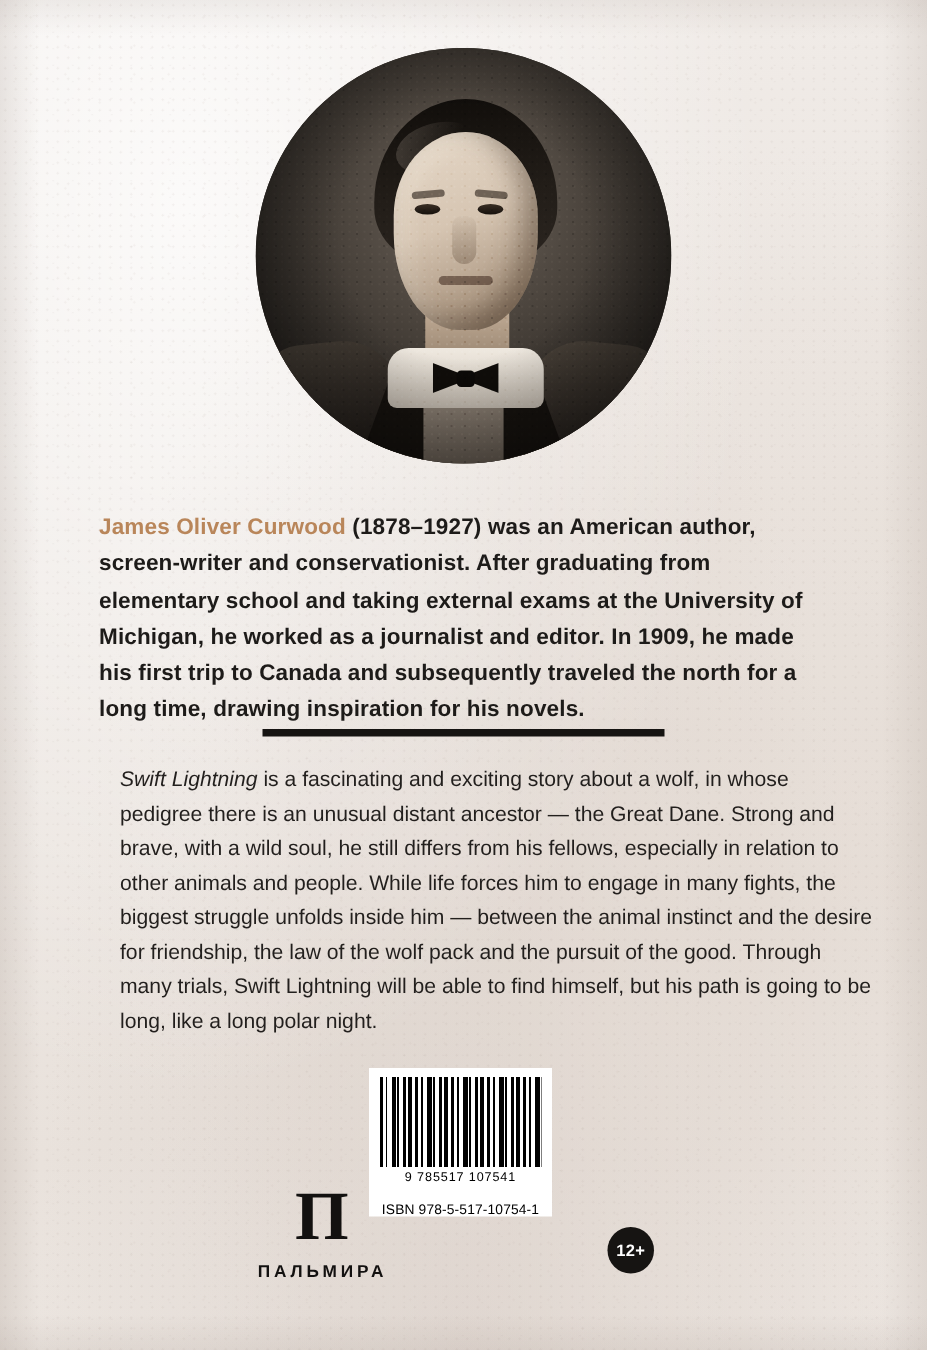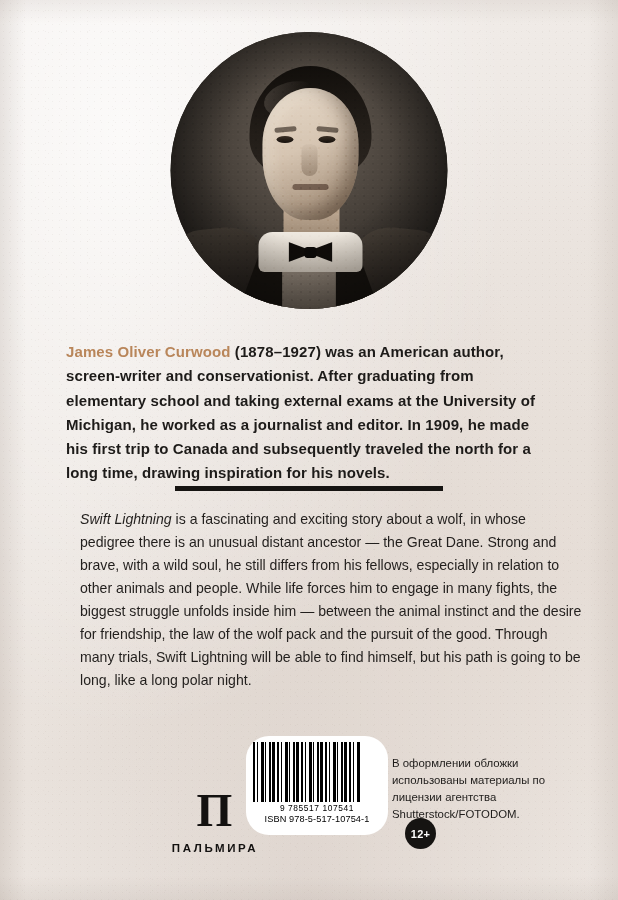--- a/index.html
+++ b/index.html
@@ -216,27 +216,26 @@
   .publisher .name {
     margin-top: 10px;
     font-size: 11.5px;
     letter-spacing: 2.6px;
     font-weight: bold;
   }
 
   .barcode-box {
     position: absolute;
     left: 246px;
-    top: 736px;
-    width: 142px;
+    top: 712px;
+    width: 122px;
     height: 99px;
     background: #ffffff;
     padding: 6px 7px 5px 7px;
     box-sizing: border-box;
-    border-radius: 23px;
   }
   .barcode-bars {
     width: 108px;
     height: 60px;
     background-image: repeating-linear-gradient(
       to right,
       #000 0px, #000 2px, #fff 2px, #fff 4px,
       #000 4px, #000 5px, #fff 5px, #fff 8px,
       #000 8px, #000 11px, #fff 11px, #fff 12px,
       #000 12px, #000 13px, #fff 13px, #fff 16px,
@@ -246,21 +245,21 @@
   }
   .barcode-digits {
     margin-top: 1px;
     font-size: 8.4px;
     letter-spacing: .6px;
     color: #000;
     font-family: "Liberation Sans", sans-serif;
     text-align: center;
   }
   .barcode-isbn {
-    margin-top: 1px;
+    margin-top: 12px;
     font-size: 9.2px;
     color: #000;
     text-align: center;
     letter-spacing: .1px;
   }
 
   .credits {
     position: absolute;
     left: 392px;
     top: 755px;
@@ -334,17 +333,16 @@
     <div class="mark">П</div>
     <div class="name">ПАЛЬМИРА</div>
   </div>
 
   <div class="barcode-box">
     <div class="barcode-bars"></div>
     <div class="barcode-digits">9 785517 107541</div>
     <div class="barcode-isbn">ISBN 978-5-517-10754-1</div>
   </div>
 
-  <div class="credits">В оформлении обложки использованы материалы по лицензии агентства Shutterstock/FOTODOM.</div>
 
   <div class="age-badge">12+</div>
 
 </div>
 
 </body></html>

